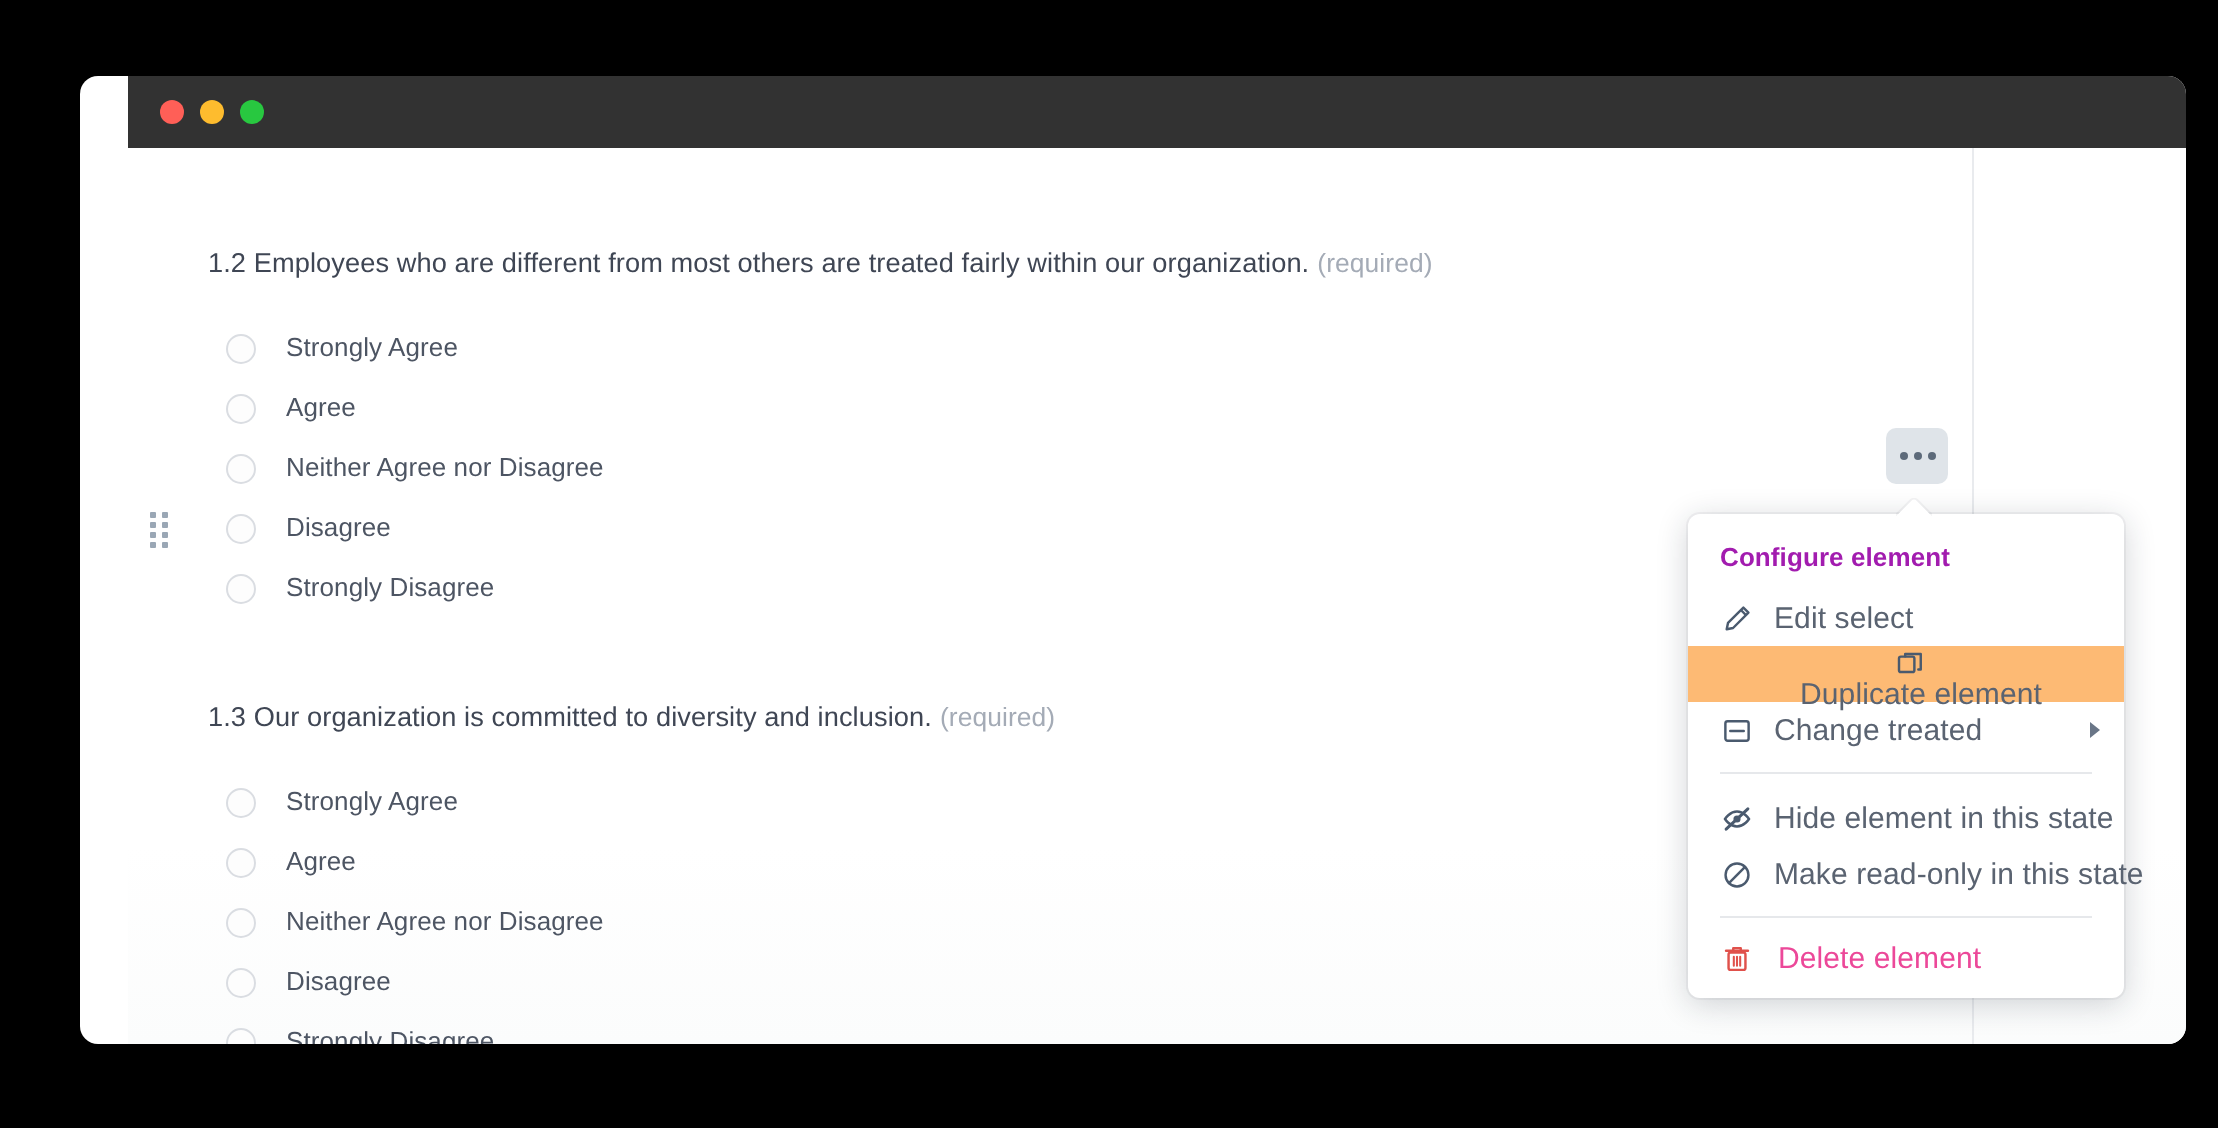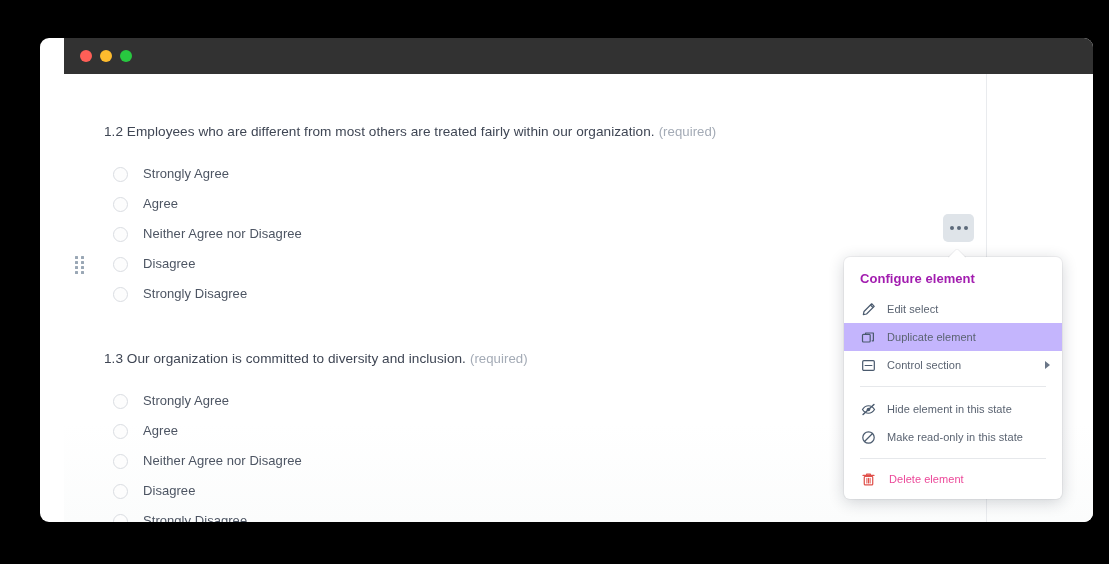--- a/index.html
+++ b/index.html
@@ -198,33 +198,33 @@
     letter-spacing: 0.05px;
   }
   .menu-item {
     display: flex;
     align-items: center;
     height: 28px;
     padding: 0 12px 0 16px;
     cursor: pointer;
     position: relative;
   }
-  .menu-item.active { background: #c4b5fd; }
+  .menu-item.active { background: #fdba74; flex-direction: column; }
   .menu-item .mi-icon {
     width: 16px;
     height: 16px;
     flex: 0 0 auto;
     display: flex;
     align-items: center;
     justify-content: center;
     color: #4a5a6e;
   }
   .menu-item .mi-label {
     margin-left: 11px;
-    font-size: 11px;
+    font-size: 15px;
     color: #5a6371;
     white-space: nowrap;
     letter-spacing: 0.05px;
   }
   .menu-item .mi-arrow {
     margin-left: auto;
     width: 0;
     height: 0;
     border-left: 5px solid #6a7687;
     border-top: 4px solid transparent;
@@ -355,21 +355,21 @@
         <span class="mi-label">Duplicate element</span>
       </div>
 
       <div class="menu-item">
         <span class="mi-icon">
           <svg width="15" height="15" viewBox="0 0 16 16" fill="none">
             <rect x="1.8" y="2.8" width="12.4" height="10.4" rx="1.2" stroke="currentColor" stroke-width="1.3"></rect>
             <path d="M4.4 8h7.2" stroke="currentColor" stroke-width="1.3" stroke-linecap="round"></path>
           </svg>
         </span>
-        <span class="mi-label">Control section</span>
+        <span class="mi-label">Change treated</span>
         <span class="mi-arrow"></span>
       </div>
 
       <div class="menu-sep"></div>
 
       <div class="menu-group">
 
         <div class="menu-item">
           <span class="mi-icon">
             <svg width="15" height="15" viewBox="0 0 16 16" fill="none">

